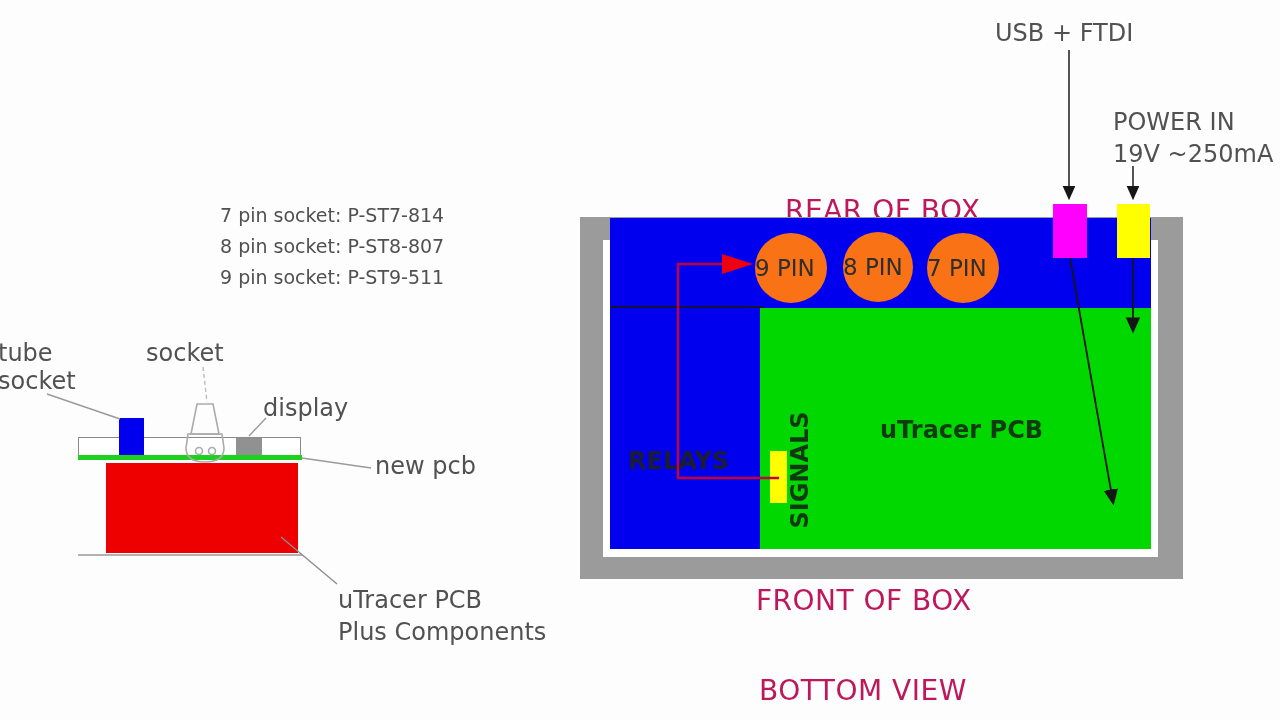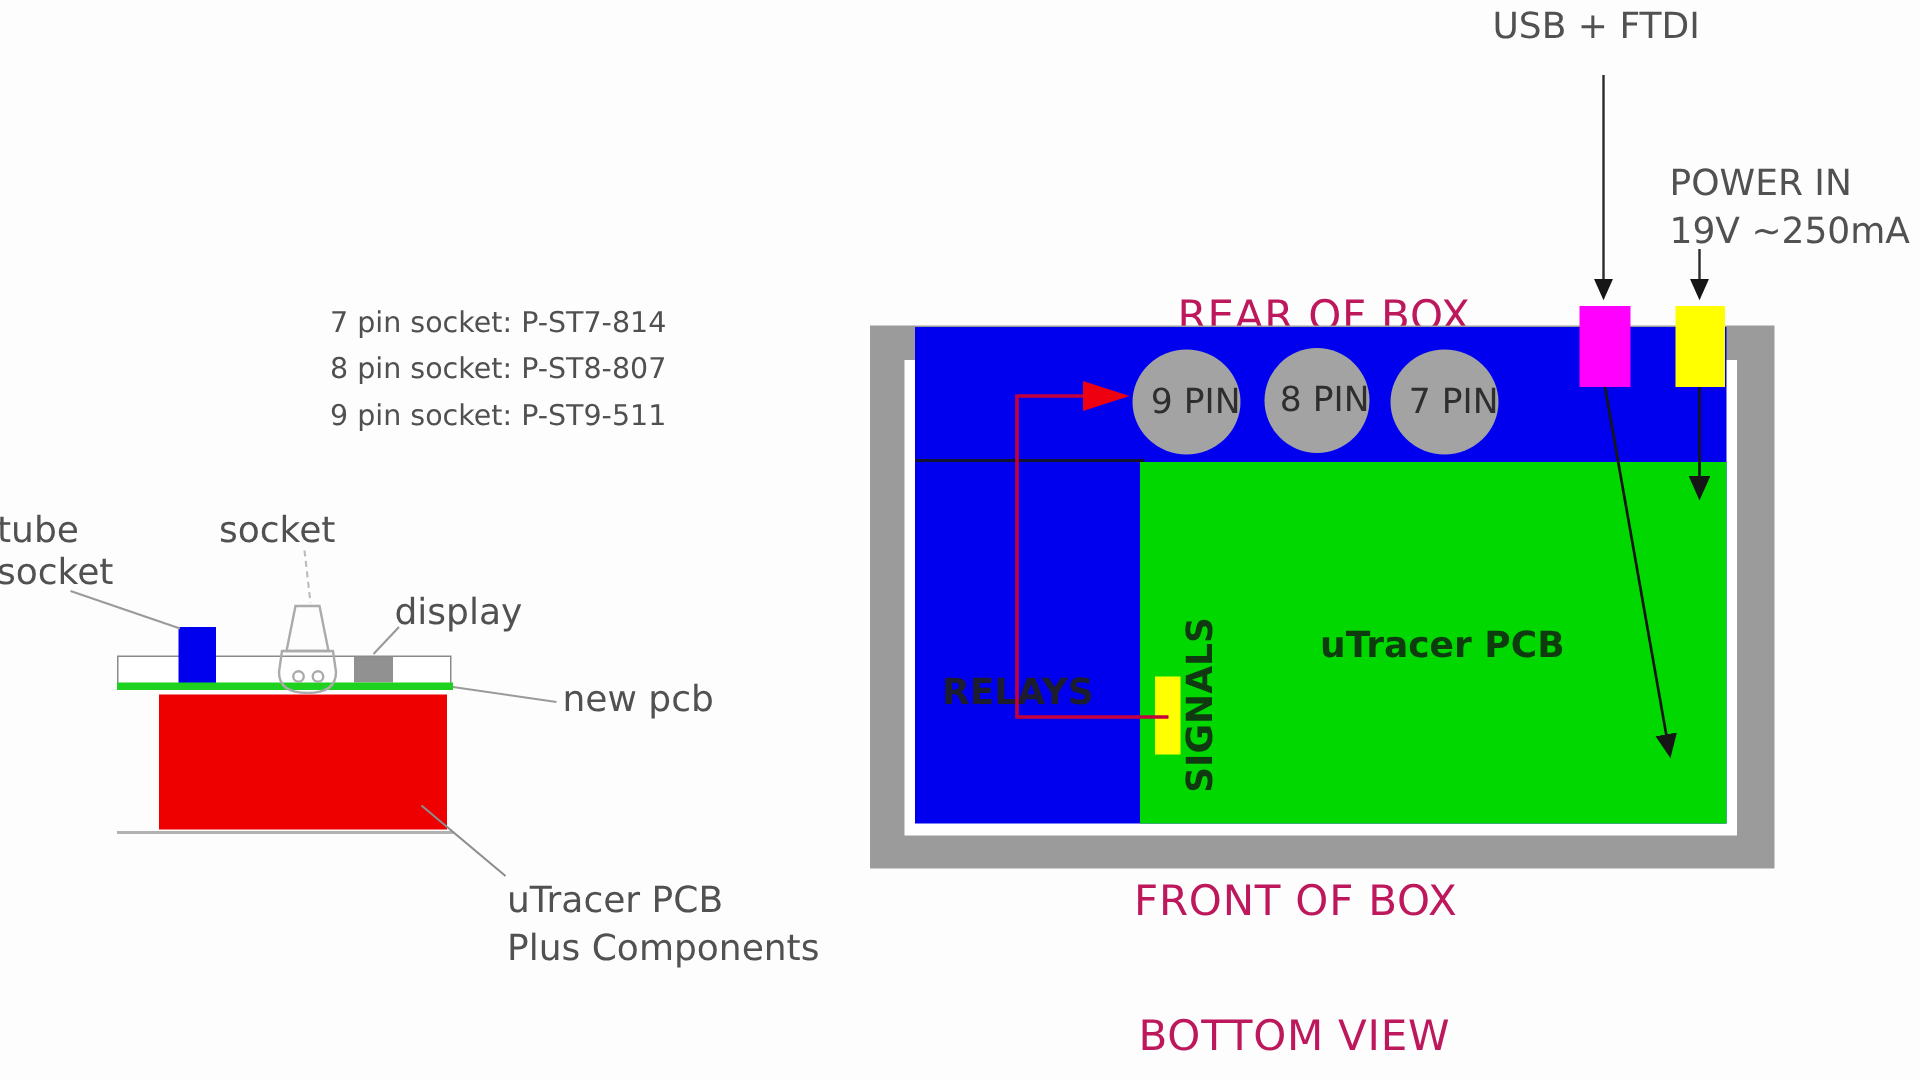--- a/index.html
+++ b/index.html
@@ -6,22 +6,22 @@
   #stage{
     position:relative;width:1280px;height:720px;overflow:hidden;background:#fdfdfd;
     font-family:"DejaVu Sans","Liberation Sans",sans-serif;color:#515151;
   }
   .abs{position:absolute;}
   .lbl{font-size:24px;color:#515151;white-space:nowrap;line-height:1.15;}
   .cap{font-size:28px;color:#be185d;white-space:nowrap;letter-spacing:0.5px;}
   .parts{font-size:19px;line-height:31px;color:#505052;white-space:nowrap;}
   .rot{transform:translate(-50%,-50%) rotate(-90deg);}
   .pin-circle{
-    width:72px;height:70px;border-radius:50%;background:#a3a3a3;
-    display:flex;align-items:center;justify-content:flex-end;
+    width:72px;height:70px;border-radius:50%;background:#f97316;
+    display:flex;align-items:center;justify-content:flex-start;
   }
   .pin-label{font-size:23px;color:#2e2e2e;white-space:nowrap;}
   .bold-dark{font-weight:600;}
   svg{position:absolute;left:0;top:0;}
 </style>
 </head>
 <body>
 
 <div id="stage">
 
@@ -79,21 +79,21 @@
 
   <div class="abs" style="left:1053px;top:204px;width:34px;height:54px;background:#ff00ff;"></div>
   <div class="abs" style="left:1117px;top:204px;width:33px;height:54px;background:#ffff00;"></div>
 
   <div class="abs" style="left:770px;top:451px;width:17px;height:52px;background:#ffff00;"></div>
 
   <div class="abs lbl bold-dark" style="left:628px;top:448px;color:#1d1d30;">RELAYS</div>
   <div class="abs lbl bold-dark rot" style="left:801px;top:470px;color:#113911;">SIGNALS</div>
   <div class="abs lbl bold-dark" style="left:880px;top:417px;color:#0f3c0f;">uTracer PCB</div>
 
-  <div class="abs lbl" style="left:995px;top:4px;">USB + FTDI</div>
+  <div class="abs lbl" style="left:995px;top:20px;">USB + FTDI</div>
   <div class="abs lbl" style="left:1113px;top:106px;line-height:32px;">
     <div>POWER IN</div>
     <div>19V ~250mA</div>
   </div>
 
   <div class="abs cap" style="left:759px;top:674px;">BOTTOM VIEW</div>
   <div class="abs cap" style="left:756px;top:584px;">FRONT OF BOX</div>
 
   <svg width="1280" height="720" viewBox="0 0 1280 720">
     <defs>

